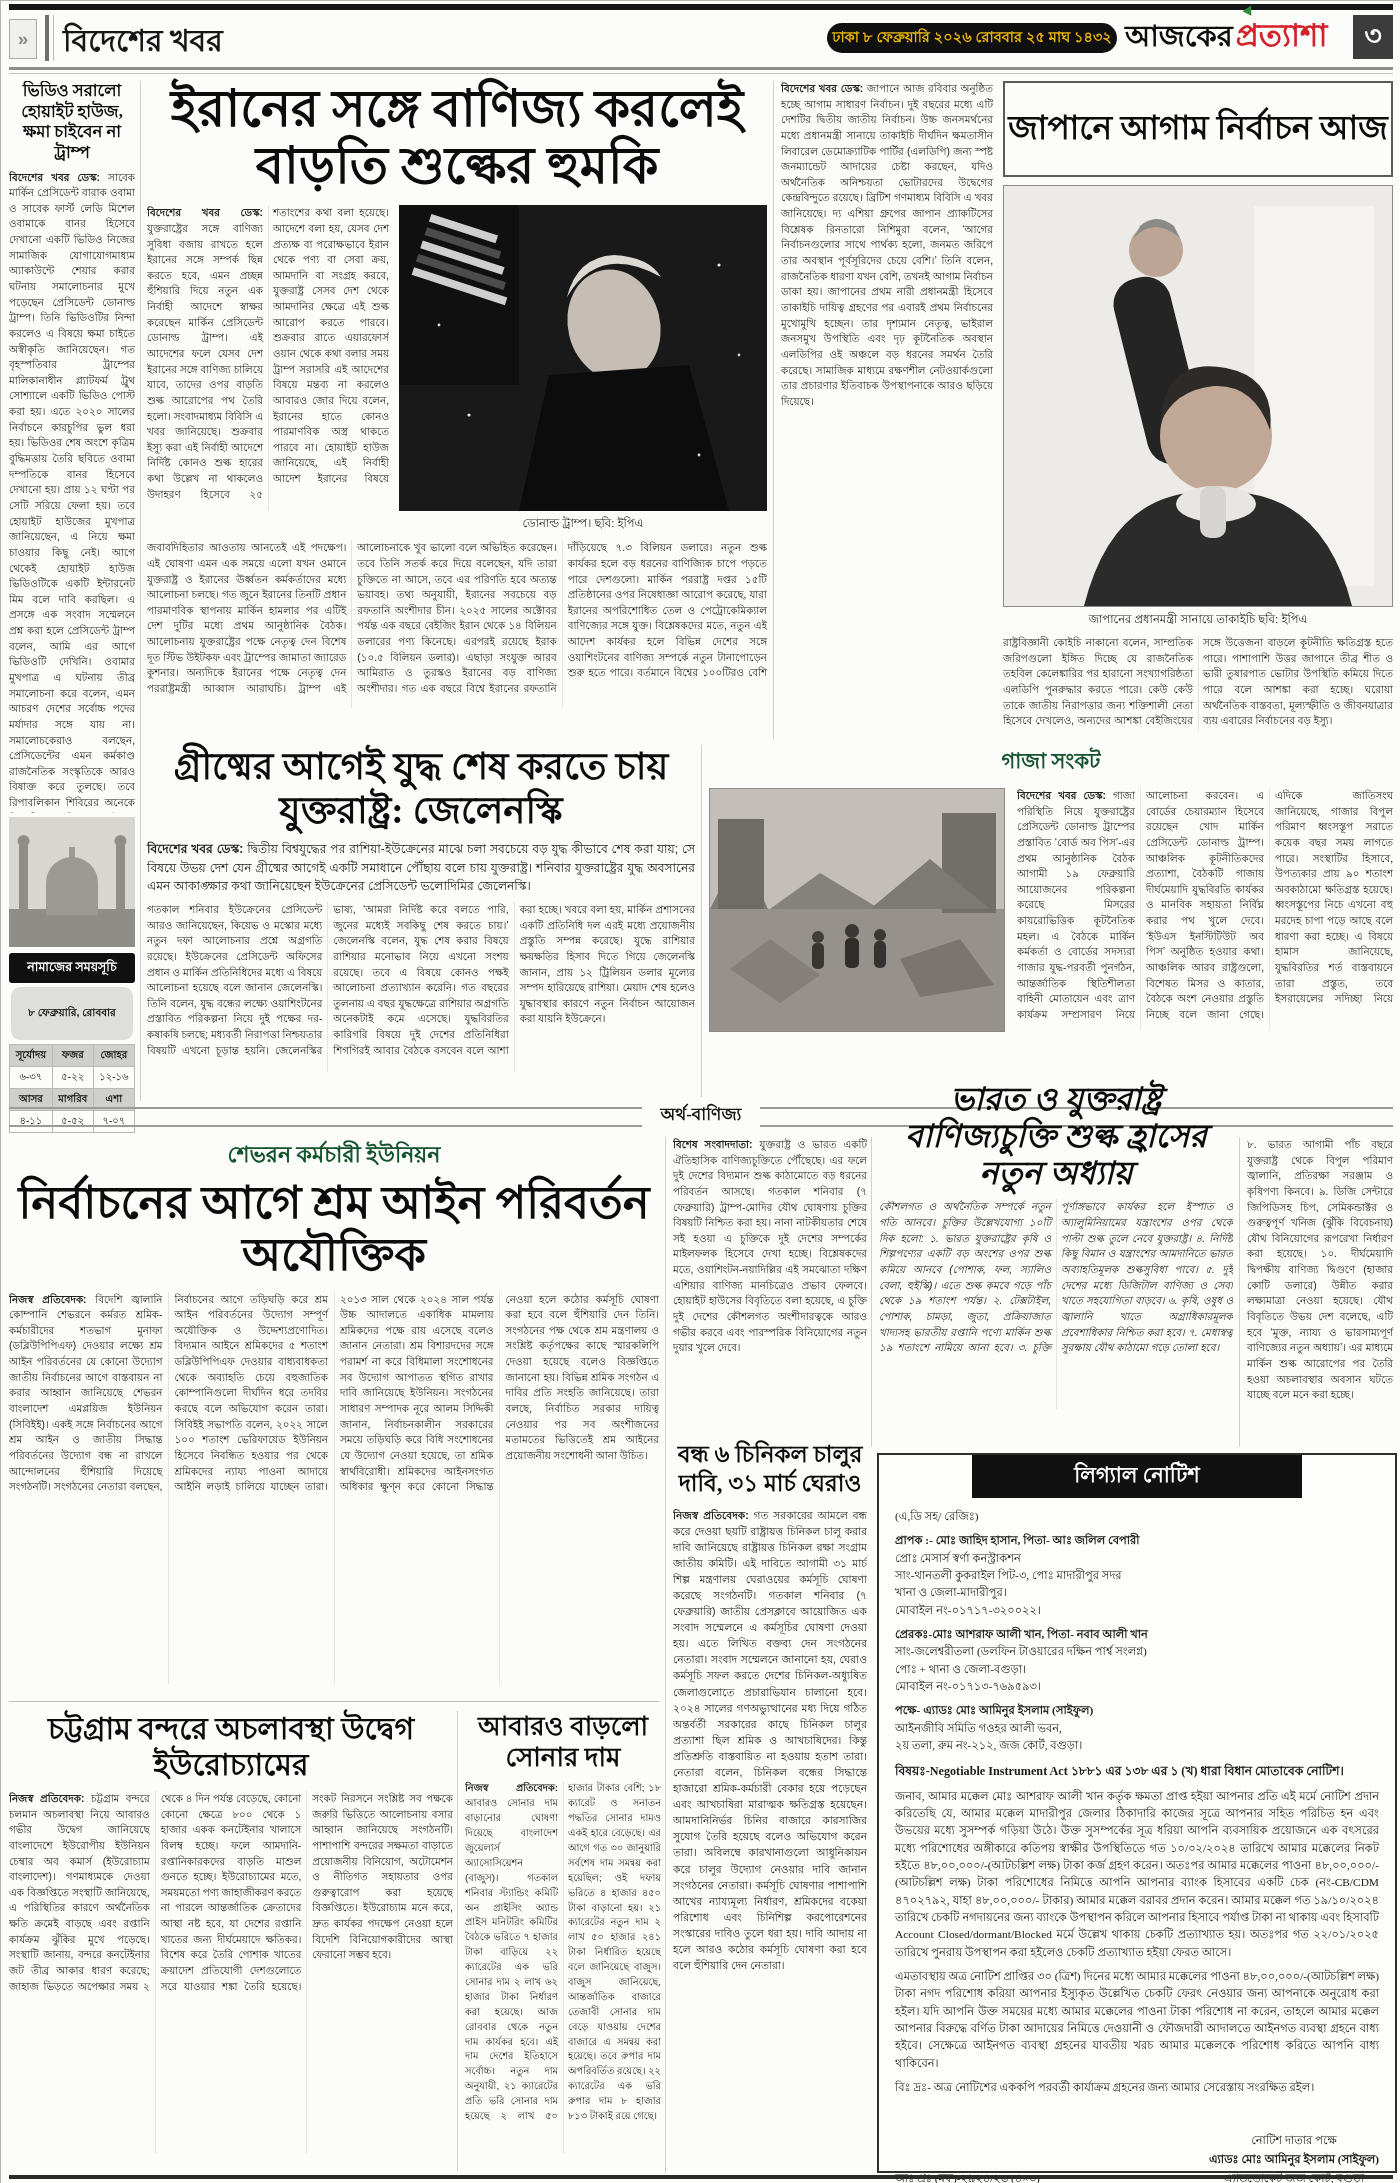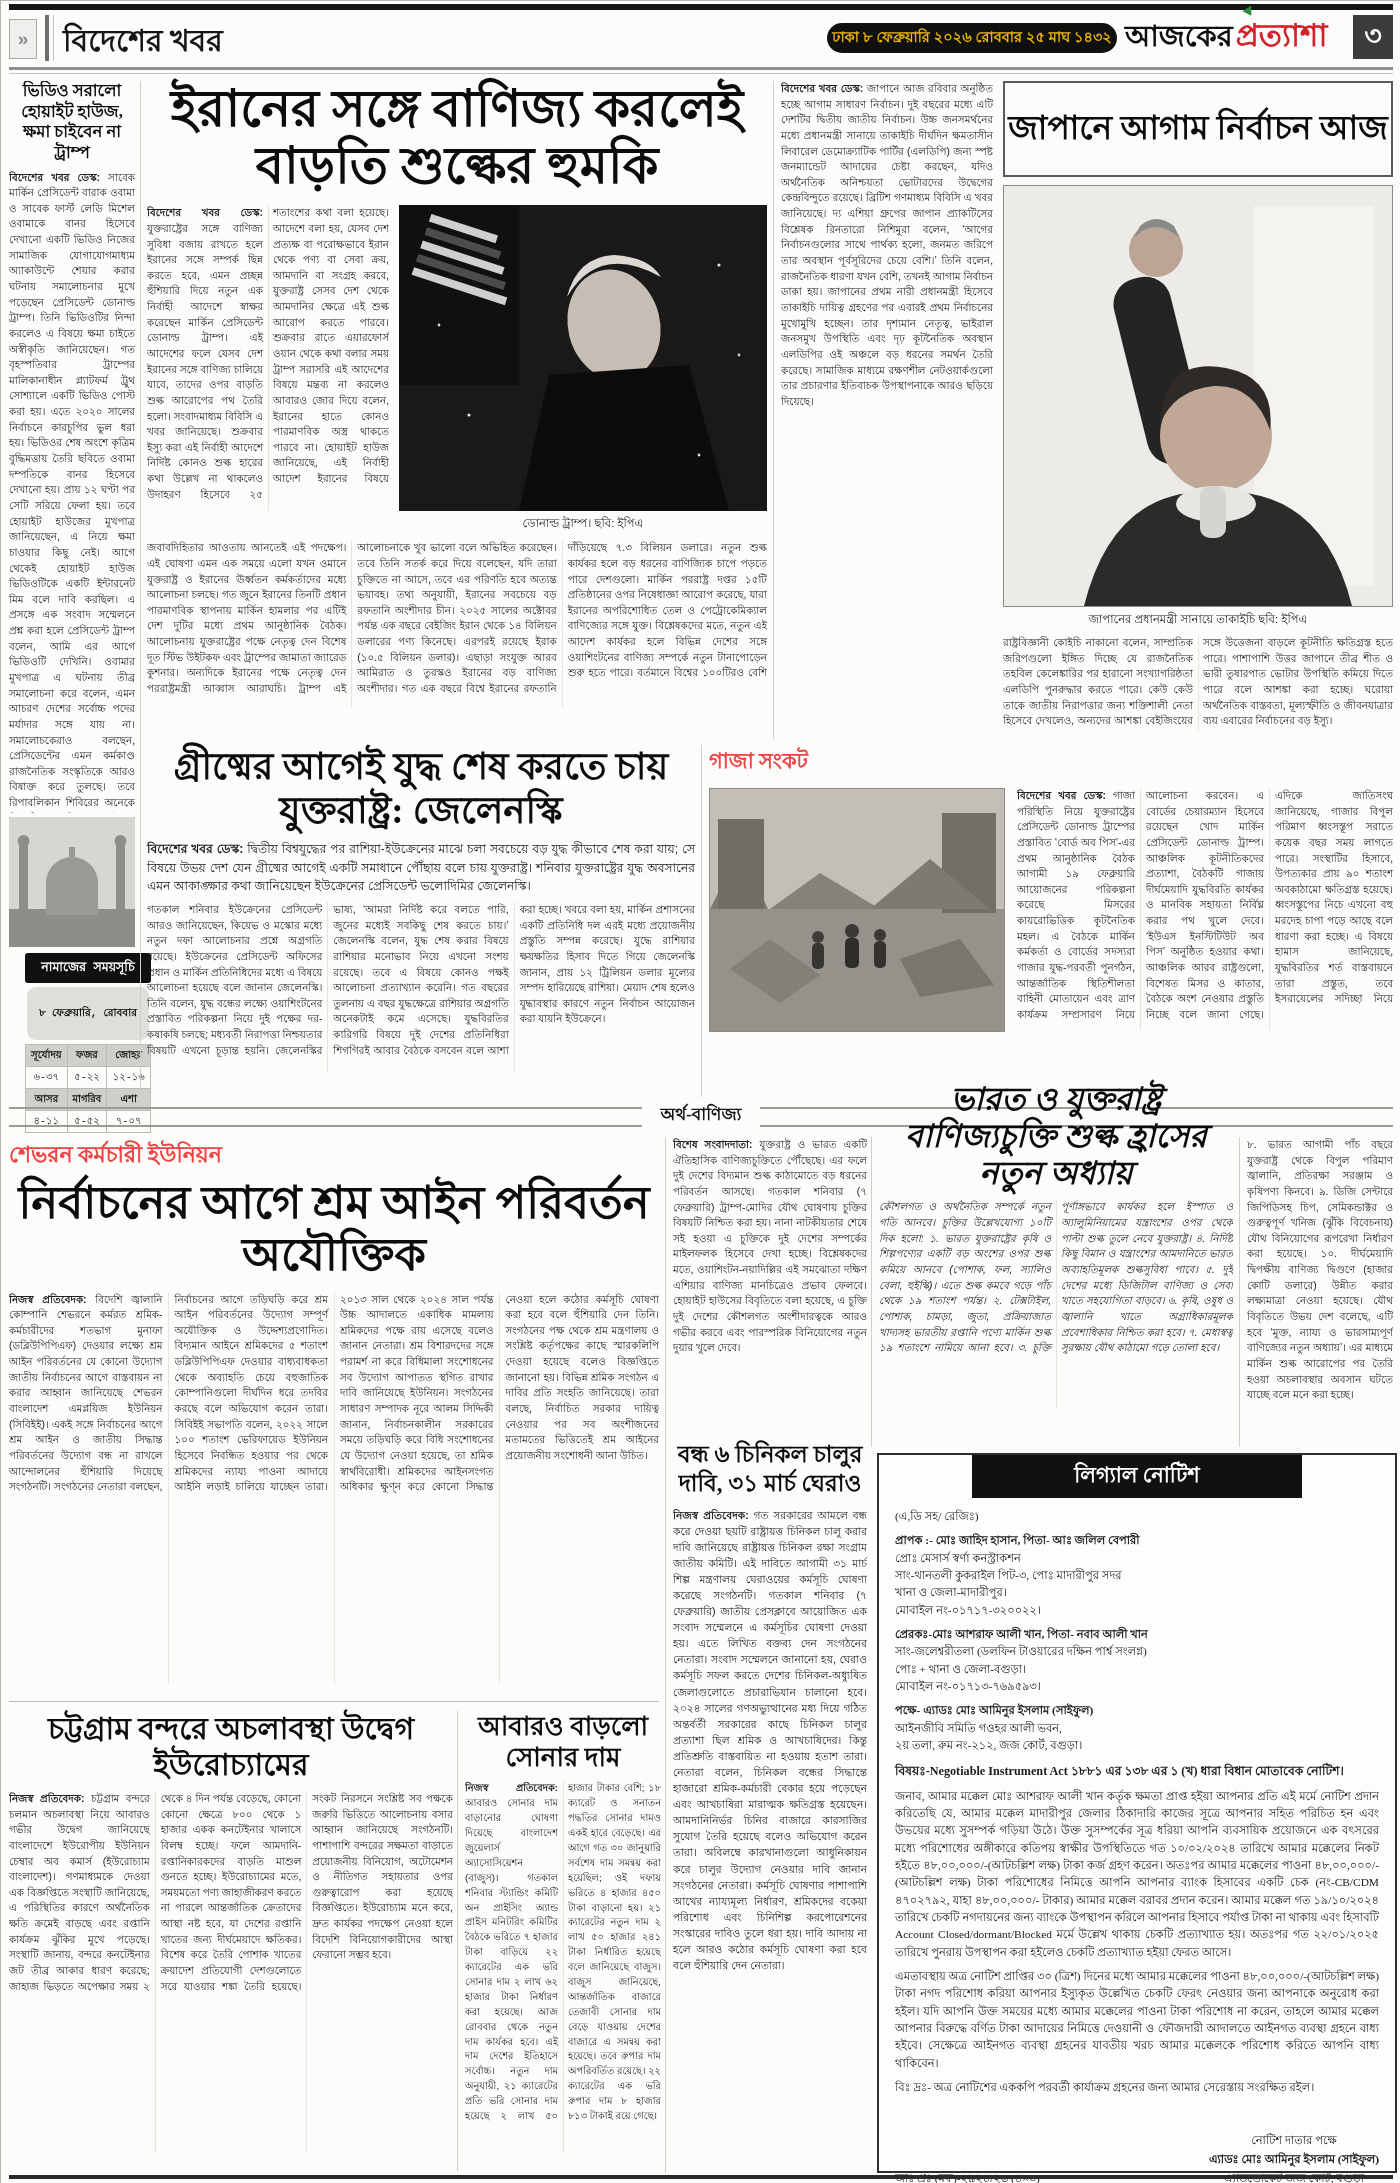--- a/index.html
+++ b/index.html
@@ -9,21 +9,21 @@
   .abs{position:absolute;}
   .rule-v{position:absolute;width:1px;background:#cfcfcc;}
   .jt{text-align:justify;}
   .ovh{overflow:hidden;}
   .dl{font-weight:bold;}
   .bodytxt{font-size:10.3px;line-height:1.52;color:#222;}
   .cols2{column-count:2;column-gap:10px;column-rule:1px solid #e4e4e1;}
   .cols3{column-count:3;column-gap:11px;column-rule:1px solid #e4e4e1;}
   .cols4{column-count:4;column-gap:12px;column-rule:1px solid #e4e4e1;}
   .hl{font-family:"Liberation Serif",serif;font-weight:bold;color:#0c0c0c;text-align:center;}
-  .kicker{font-family:"Liberation Serif",serif;font-weight:bold;text-align:left;color:#ef4444;}
+  .kicker{font-family:"Liberation Serif",serif;font-weight:bold;text-align:center;color:#14532d;}
   .caption{font-size:11.5px;text-align:center;color:#222;}
   
   .top-rule{left:8px;right:8px;top:3px;height:6px;background:#161616;}
   .arrow-box{left:8px;top:18px;width:26px;height:38px;background:#efefee;border:1px solid #a8a8a5;
              display:flex;align-items:center;justify-content:center;color:#8a8a88;font-size:19px;font-weight:bold;}
   .hdr-vline{left:44px;top:14px;width:4px;height:46px;background:#6f6f6d;}
   .hdr-vline2{left:52px;top:14px;width:1px;height:46px;background:#bcbcba;}
   .section-label{left:62px;top:16px;font-size:30px;font-weight:bold;font-family:"Liberation Serif",serif;}
   .date-pill{left:826px;top:22px;width:290px;height:30px;background:#101010;color:#eab308;border-radius:15px;
              display:flex;align-items:center;justify-content:center;font-size:14.5px;font-weight:bold;}
@@ -94,21 +94,21 @@
       <rect x="10" y="28" width="9" height="70" fill="#8f8d88"></rect>
       <circle cx="14.5" cy="24" r="6" fill="#8f8d88"></circle>
       <rect x="107" y="28" width="9" height="70" fill="#8f8d88"></rect>
       <circle cx="111.5" cy="24" r="6" fill="#8f8d88"></circle>
       <circle cx="63" cy="66" r="26" fill="#9c9a95"></circle>
       <rect x="37" y="66" width="52" height="32" fill="#9c9a95"></rect>
       <rect x="60" y="30" width="6" height="14" fill="#9c9a95"></rect>
     </svg>
   </div>
 
-  <div class="abs" style="left:24px;top:952px;width:126px;font-family:Liberation Mono, monospace;">
+  <div class="abs" style="left:8px;top:952px;width:126px;">
     <div class="prayer-title">নামাজের সময়সূচি</div>
     <div class="prayer-date">৮ ফেব্রুয়ারি, রোববার</div>
     <table class="ptab">
       <tbody>
           <tr>
         <td class="phd">সূর্যোদয়</td>
         <td class="phd">ফজর</td>
         <td class="phd">জোহর</td>
       </tr>
       <tr>

